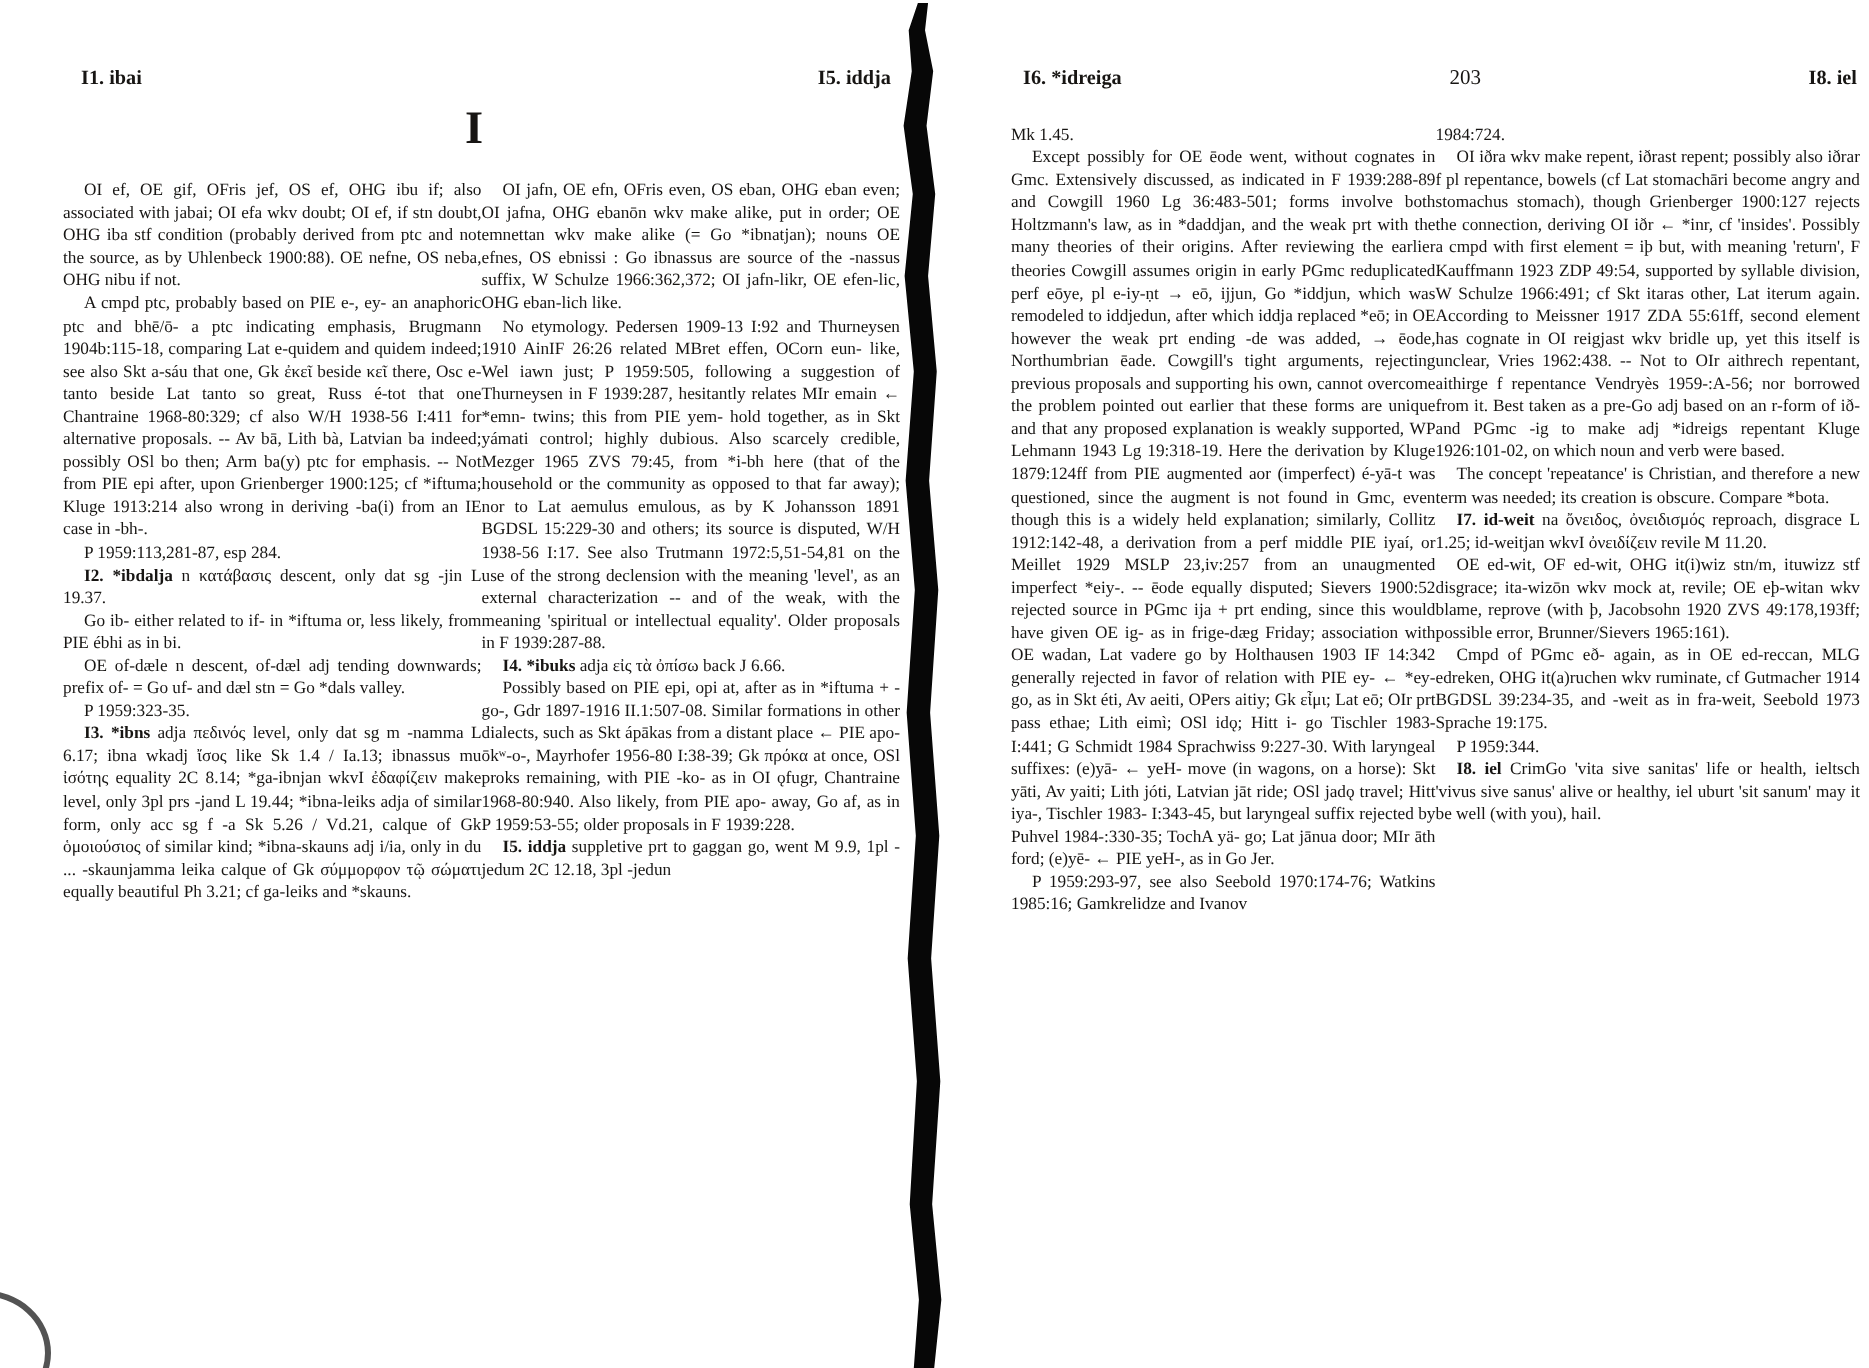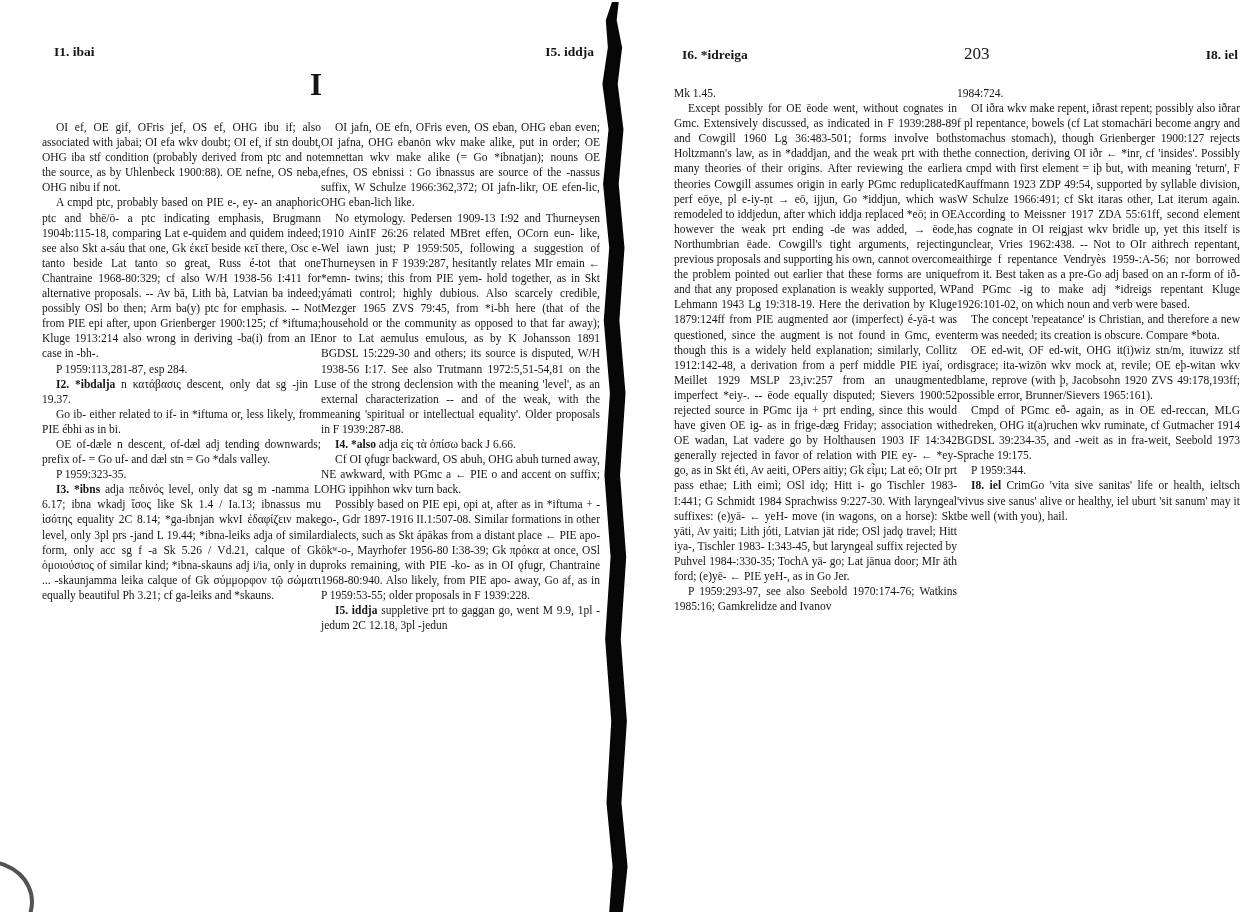--- a/index.html
+++ b/index.html
@@ -7,21 +7,21 @@
   body { font-family:"Liberation Serif", serif; color:#171513; position:relative; }
 
   .page { position:absolute; top:0; }
   .left-page  { left:32px;  width:568px; }
   .right-page { left:646px; width:566px;margin-left:28px; }
 
   .running-head { display:flex; justify-content:space-between; align-items:baseline;
                   font-weight:bold; font-size:13.5px; padding-top:44px; }
   .left-page  .running-head { padding-left:22px; padding-right:6px; }
   .right-page .running-head { padding-left:8px;  padding-right:2px; }
-  .page-number { font-weight:normal; font-size:17px; }
+  .page-number { font-weight:normal; font-size:14px; }
 
   .section-letter { text-align:center; font-size:31px; font-weight:bold;
                     line-height:34px; margin-top:8px; }
 
   .columns { display:flex; }
   .left-page  .columns { margin-top:18px; padding-left:10px; }
   .right-page .columns { margin-top:22px; }
   .col { flex:1; min-width:0; font-size:11.5px; line-height:15.1px; text-align:justify; }
   .para { text-indent:14px; }
   .para.noindent { text-indent:0; }
@@ -55,22 +55,21 @@
         <p class="para"><span>P 1959:113,281-87, esp 284.</span></p>
         <p class="para"><b>I2. *ibdalja</b><span> n κατάβασις descent, only dat sg -jin L 19.37.</span></p>
         <p class="para"><span>Go ib- either related to if- in *iftuma or, less likely, from PIE ébhi as in bi.</span></p>
         <p class="para"><span>OE of-dæle n descent, of-dæl adj tending downwards; prefix of- = Go uf- and dæl stn = Go *dals valley.</span></p>
         <p class="para"><span>P 1959:323-35.</span></p>
         <p class="para"><b>I3. *ibns</b><span> adja πεδινός level, only dat sg m -namma L 6.17; ibna wkadj ἴσος like Sk 1.4 / Ia.13; ibnassus mu ἰσότης equality 2C 8.14; *ga-ibnjan wkvI ἐδαφίζειν make level, only 3pl prs -jand L 19.44; *ibna-leiks adja of similar form, only acc sg f -a Sk 5.26 / Vd.21, calque of Gk ὁμοιούσιος of similar kind; *ibna-skauns adj i/ia, only in du ... -skaunjamma leika calque of Gk σύμμορφον τῷ σώματι equally beautiful Ph 3.21; cf ga-leiks and *skauns.</span></p>
       </div>
     <div class="col" id="lp-col2">
         <p class="para"><span>OI jafn, OE efn, OFris even, OS eban, OHG eban even; OI jafna, OHG ebanōn wkv make alike, put in order; OE emnettan wkv make alike (= Go *ibnatjan); nouns OE efnes, OS ebnissi : Go ibnassus are source of the -nassus suffix, W Schulze 1966:362,372; OI jafn-likr, OE efen-lic, OHG eban-lich like.</span></p>
         <p class="para"><span>No etymology. Pedersen 1909-13 I:92 and Thurneysen 1910 AinIF 26:26 related MBret effen, OCorn eun- like, Wel iawn just; P 1959:505, following a suggestion of Thurneysen in F 1939:287, hesitantly relates MIr emain ← *emn- twins; this from PIE yem- hold together, as in Skt yámati control; highly dubious. Also scarcely credible, Mezger 1965 ZVS 79:45, from *i-bh here (that of the household or the community as opposed to that far away); nor to Lat aemulus emulous, as by K Johansson 1891 BGDSL 15:229-30 and others; its source is disputed, W/H 1938-56 I:17. See also Trutmann 1972:5,51-54,81 on the use of the strong declension with the meaning 'level', as an external characterization -- and of the weak, with the meaning 'spiritual or intellectual equality'. Older proposals in F 1939:287-88.</span></p>
-        <p class="para"><b>I4. *also</b><span> adja εἰς τὰ ὀπίσω back J 6.66.</span></p>
-        <p class="para"><span>Cf OI ǫfugr backward, OS abuh, OHG abuh turned away, NE awkward, with PGmc a ← PIE o and accent on suffix; OHG ippihhon wkv turn back.</span></p>
+        <p class="para"><b>I4. *ibuks</b><span> adja εἰς τὰ ὀπίσω back J 6.66.</span></p>
         <p class="para"><span>Possibly based on PIE epi, opi at, after as in *iftuma + -go-, Gdr 1897-1916 II.1:507-08. Similar formations in other dialects, such as Skt ápākas from a distant place ← PIE apo-ōkʷ-o-, Mayrhofer 1956-80 I:38-39; Gk πρόκα at once, OSl proks remaining, with PIE -ko- as in OI ǫfugr, Chantraine 1968-80:940. Also likely, from PIE apo- away, Go af, as in P 1959:53-55; older proposals in F 1939:228.</span></p>
         <p class="para"><b>I5. iddja</b><span> suppletive prt to gaggan go, went M 9.9, 1pl -jedum 2C 12.18, 3pl -jedun</span></p>
       </div>
   </div>
 </div>
 
 <div class="gutter-wrap">
   <div class="gutter"></div>
 </div>
 
@@ -83,20 +82,21 @@
   <div class="columns">
     <div class="col" id="rp-col1">
         <p class="para noindent"><span>Mk 1.45.</span></p>
         <p class="para"><span>Except possibly for OE ēode went, without cognates in Gmc. Extensively discussed, as indicated in F 1939:288-89 and Cowgill 1960 Lg 36:483-501; forms involve both Holtzmann's law, as in *daddjan, and the weak prt with the many theories of their origins. After reviewing the earlier theories Cowgill assumes origin in early PGmc reduplicated perf eōye, pl e-iy-ṇt → eō, ijjun, Go *iddjun, which was remodeled to iddjedun, after which iddja replaced *eō; in OE however the weak prt ending -de was added, → ēode, Northumbrian ēade. Cowgill's tight arguments, rejecting previous proposals and supporting his own, cannot overcome the problem pointed out earlier that these forms are unique and that any proposed explanation is weakly supported, WP Lehmann 1943 Lg 19:318-19. Here the derivation by Kluge 1879:124ff from PIE augmented aor (imperfect) é-yā-t was questioned, since the augment is not found in Gmc, even though this is a widely held explanation; similarly, Collitz 1912:142-48, a derivation from a perf middle PIE iyaí, or Meillet 1929 MSLP 23,iv:257 from an unaugmented imperfect *eiy-. -- ēode equally disputed; Sievers 1900:52 rejected source in PGmc ija + prt ending, since this would have given OE ig- as in frige-dæg Friday; association with OE wadan, Lat vadere go by Holthausen 1903 IF 14:342 generally rejected in favor of relation with PIE ey- ← *ey- go, as in Skt éti, Av aeiti, OPers aitiy; Gk εἶμι; Lat eō; OIr prt pass ethae; Lith eimì; OSl idǫ; Hitt i- go Tischler 1983- I:441; G Schmidt 1984 Sprachwiss 9:227-30. With laryngeal suffixes: (e)yā- ← yeH- move (in wagons, on a horse): Skt yāti, Av yaiti; Lith jóti, Latvian jāt ride; OSl jadǫ travel; Hitt iya-, Tischler 1983- I:343-45, but laryngeal suffix rejected by Puhvel 1984-:330-35; TochA yä- go; Lat jānua door; MIr āth ford; (e)yē- ← PIE yeH-, as in Go Jer.</span></p>
         <p class="para"><span>P 1959:293-97, see also Seebold 1970:174-76; Watkins 1985:16; Gamkrelidze and Ivanov</span></p>
       </div>
     <div class="col" id="rp-col2">
         <p class="para noindent"><span>1984:724.</span></p>
         <p class="para"><span>OI iðra wkv make repent, iðrast repent; possibly also iðrar f pl repentance, bowels (cf Lat stomachāri become angry and stomachus stomach), though Grienberger 1900:127 rejects the connection, deriving OI iðr ← *inr, cf 'insides'. Possibly a cmpd with first element = iþ but, with meaning 'return', F Kauffmann 1923 ZDP 49:54, supported by syllable division, W Schulze 1966:491; cf Skt itaras other, Lat iterum again. According to Meissner 1917 ZDA 55:61ff, second element has cognate in OI reigjast wkv bridle up, yet this itself is unclear, Vries 1962:438. -- Not to OIr aithrech repentant, aithirge f repentance Vendryès 1959-:A-56; nor borrowed from it. Best taken as a pre-Go adj based on an r-form of ið- and PGmc -ig to make adj *idreigs repentant Kluge 1926:101-02, on which noun and verb were based.</span></p>
         <p class="para"><span>The concept 'repeatance' is Christian, and therefore a new term was needed; its creation is obscure. Compare *bota.</span></p>
+        <p class="para"><b>I7. id-weit</b><span> na ὄνειδος, ὀνειδισμός reproach, disgrace L 1.25; id-weitjan wkvI ὀνειδίζειν revile M 11.20.</span></p>
         <p class="para"><span>OE ed-wit, OF ed-wit, OHG it(i)wiz stn/m, ituwizz stf disgrace; ita-wizōn wkv mock at, revile; OE eþ-witan wkv blame, reprove (with þ, Jacobsohn 1920 ZVS 49:178,193ff; possible error, Brunner/Sievers 1965:161).</span></p>
         <p class="para"><span>Cmpd of PGmc eð- again, as in OE ed-reccan, MLG edreken, OHG it(a)ruchen wkv ruminate, cf Gutmacher 1914 BGDSL 39:234-35, and -weit as in fra-weit, Seebold 1973 Sprache 19:175.</span></p>
         <p class="para"><span>P 1959:344.</span></p>
         <p class="para"><b>I8. iel</b><span> CrimGo 'vita sive sanitas' life or health, ieltsch 'vivus sive sanus' alive or healthy, iel uburt 'sit sanum' may it be well (with you), hail.</span></p>
       </div>
   </div>
 </div>
 
 <div class="page-curl-shadow"></div>
 

